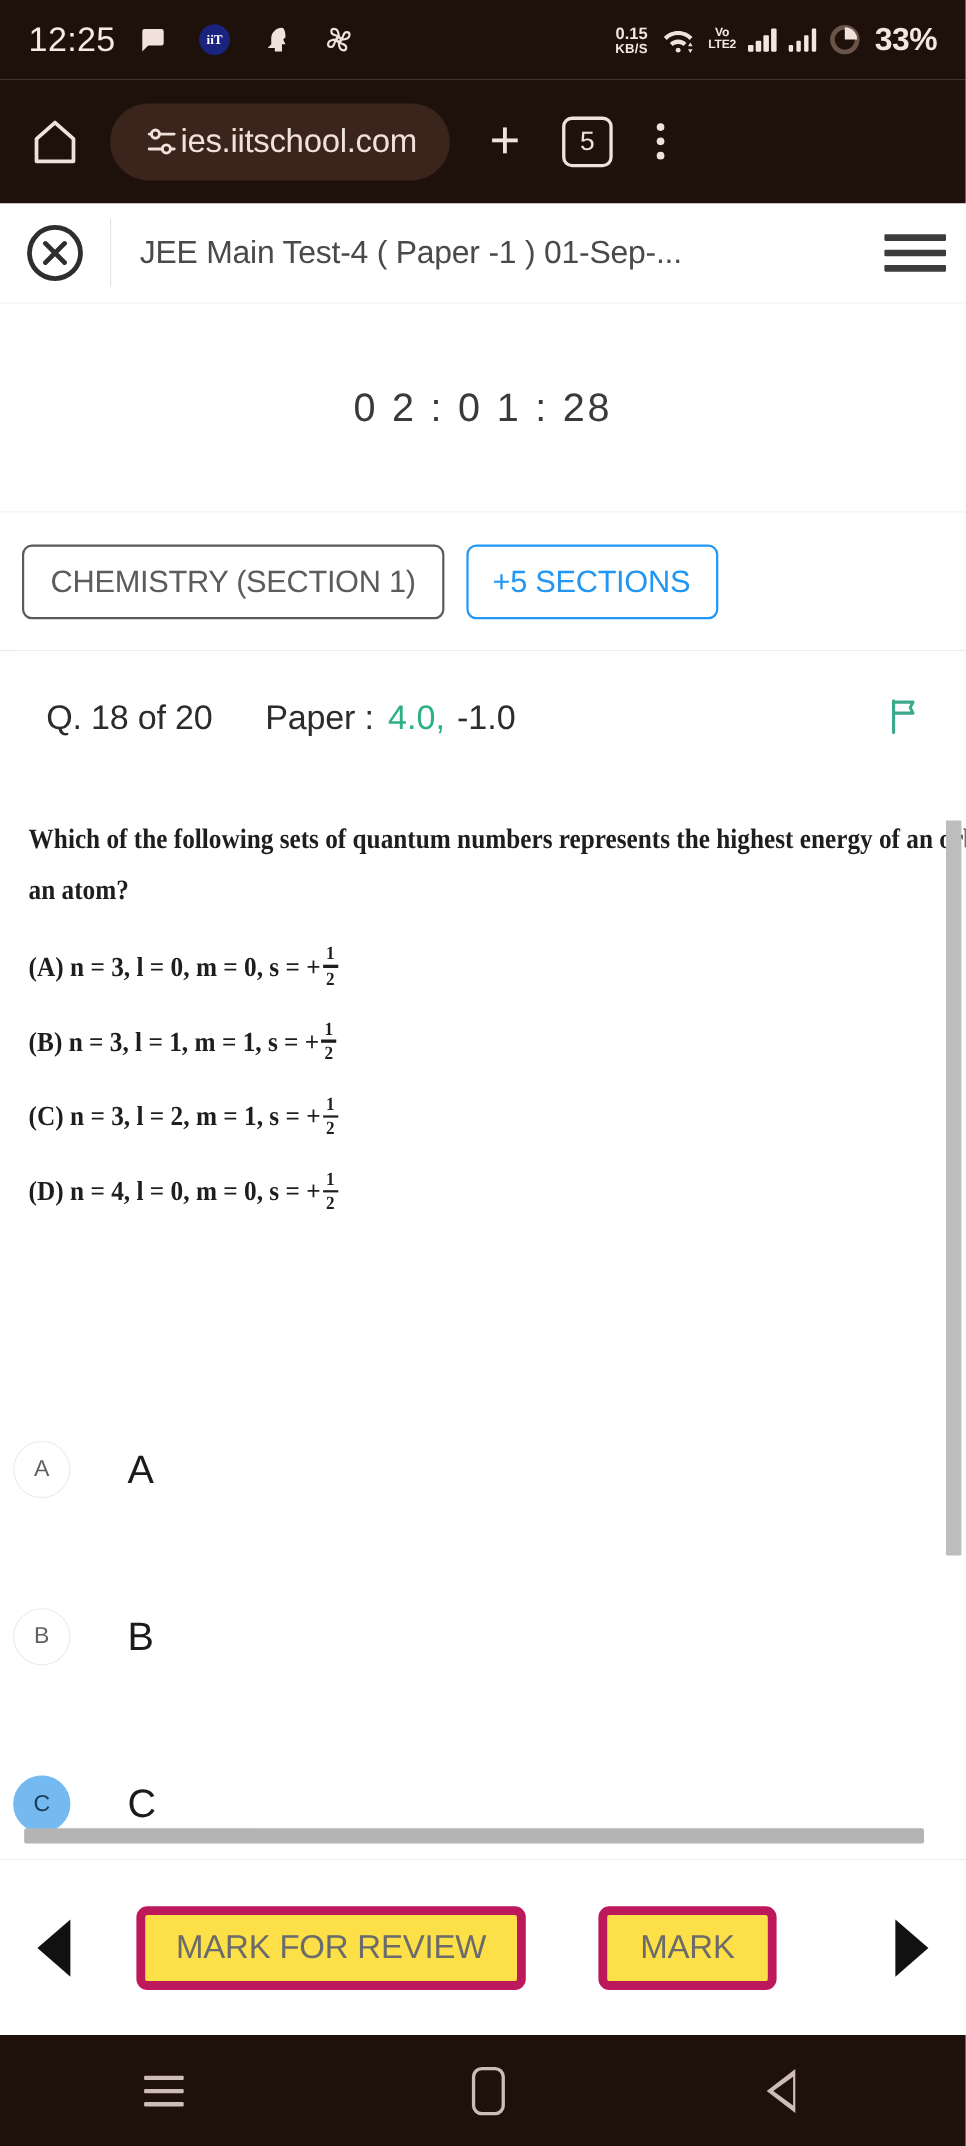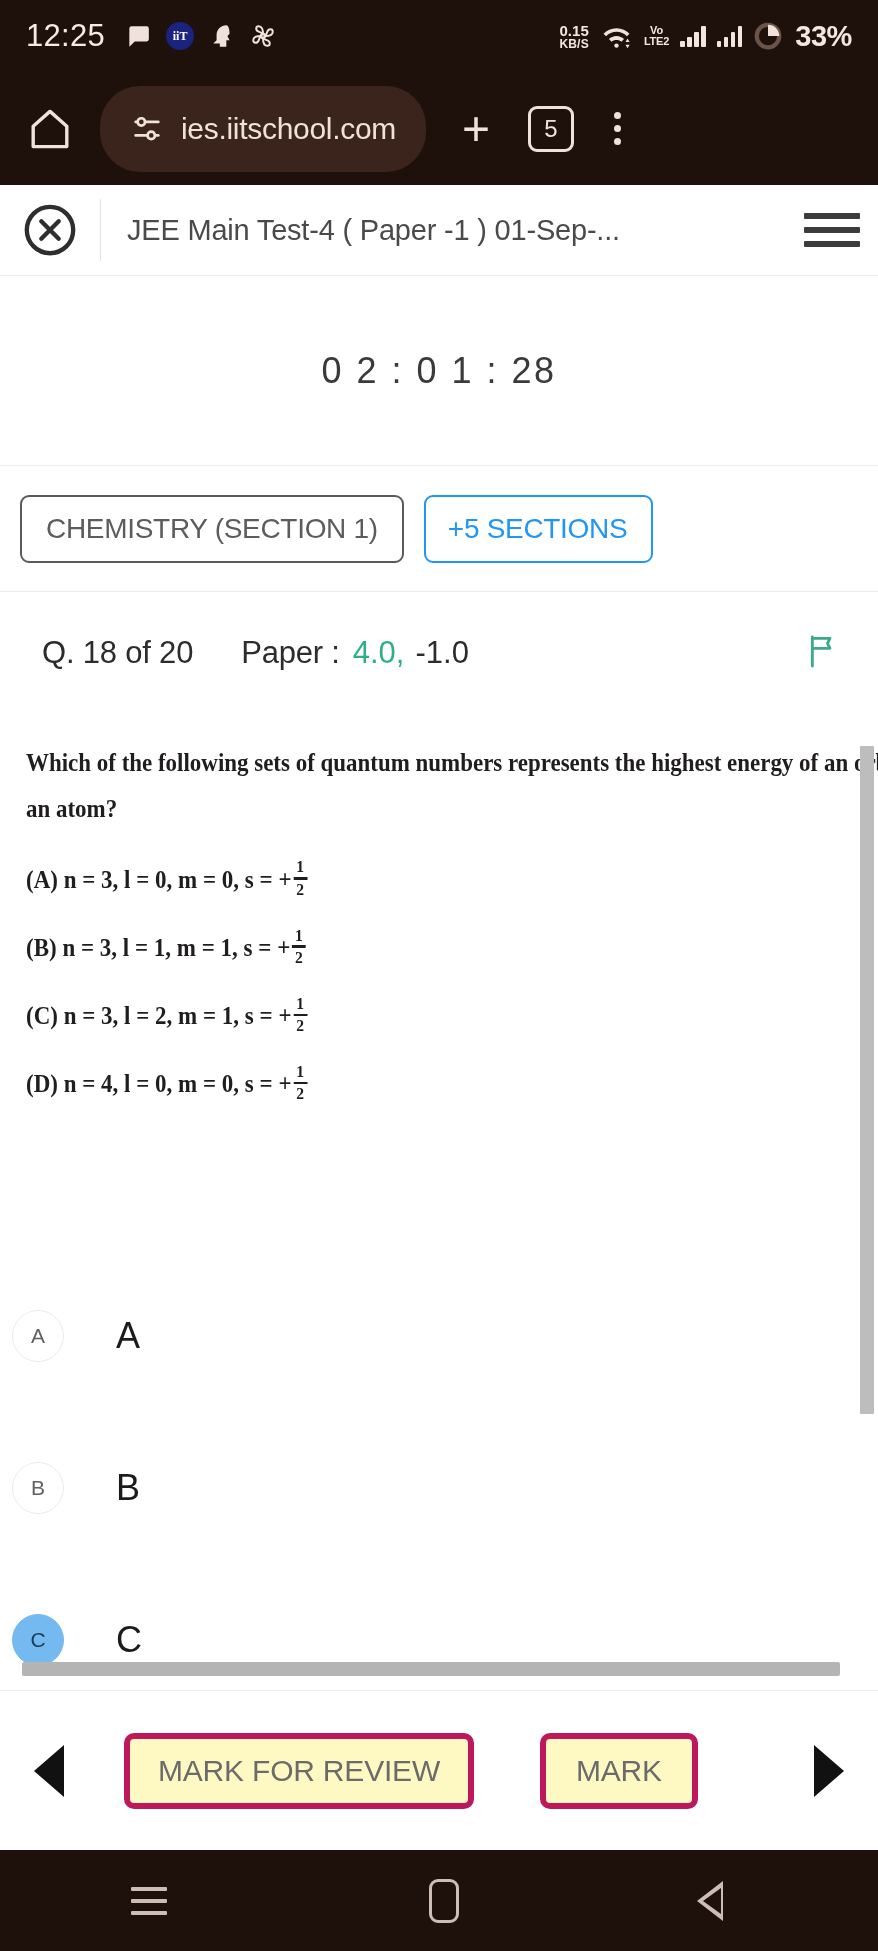--- a/index.html
+++ b/index.html
@@ -11,21 +11,21 @@
   }
   #screen { position:relative; width:878px; height:1951px; background:#fff; }
 
   
   .statusbar{
     position:absolute; left:0; top:0; width:878px; height:72px;
     background:#1e110c; display:flex; align-items:center;
     padding:0 26px; color:#f3e6e0;
   }
   .sb-clock{ font-size:31px; letter-spacing:.3px; font-weight:400; color:#f5eae4; }
-  .sb-left-icons{ display:flex; align-items:center; gap:15px; margin-left:20px; }
+  .sb-left-icons{ display:flex; align-items:center; gap:30px; margin-left:20px; }
   .sb-right{ margin-left:auto; display:flex; align-items:center; gap:11px; }
   .kbs{ display:flex; flex-direction:column; align-items:center; line-height:1; }
   .kbs .n{ font-size:15px; font-weight:700; }
   .kbs .u{ font-size:12px; font-weight:700; letter-spacing:.2px; }
   .volte{ display:flex; flex-direction:column; align-items:center; line-height:1.02; }
   .volte span{ font-size:11px; font-weight:700; letter-spacing:-.2px; }
   .bars{ display:flex; align-items:flex-end; gap:2.5px; height:22px; }
   .bars i{ display:block; width:4.5px; background:#f3e6e0; border-radius:1px; }
   .bars i:nth-child(1){height:6px} .bars i:nth-child(2){height:10px}
   .bars i:nth-child(3){height:15px} .bars i:nth-child(4){height:21px}
@@ -35,22 +35,22 @@
     font-size:12px;font-weight:700;display:flex;align-items:center;justify-content:center;
     font-family:"Liberation Serif",serif;
   }
 
   
   .browserbar{
     position:absolute; left:0; top:72px; width:878px; height:113px;
     background:#1e110c; display:flex; align-items:center; padding:0 26px;
   }
   .omnibox{
-    display:flex; align-items:center; gap:17px;
-    background:#3a241b; border-radius:40px; height:86px;
+    display:flex; align-items:center; 
+    background:#3a241b; border-radius:40px; height:70px;
     padding:0 30px; margin-left:26px;
   }
   .omni-url{ font-size:30px; color:#f0e2da; letter-spacing:-.3px; white-space:nowrap; }
   .tb-plus{ font-size:48px; color:#f0e2da; line-height:1; margin-left:36px; font-weight:300;}
   .tabcount{
     margin-left:38px; width:46px;height:46px;border:3.5px solid #f0e2da;border-radius:9px;
     display:flex;align-items:center;justify-content:center;font-size:24px;color:#f0e2da;font-weight:500;
   }
   .kebab{ margin-left:40px; display:flex;flex-direction:column;gap:6px; }
   .kebab i{ width:7px;height:7px;border-radius:50%;background:#f0e2da;display:block; }
@@ -159,23 +159,23 @@
   
   .bottombar{
     position:absolute; left:0; top:1690px; width:878px; height:160px;
     background:#fff; border-top:1px solid #ededed;
     display:flex; align-items:center; padding:0 34px;
   }
   .navarrow{ width:0;height:0; }
   .arrow-left{ border-top:26px solid transparent;border-bottom:26px solid transparent;border-right:30px solid #111; }
   .arrow-right{ border-top:26px solid transparent;border-bottom:26px solid transparent;border-left:30px solid #111; }
   .action-btn{
-    border:6px solid #be185d; border-radius:10px; height:76px;
+    border:8px solid #be185d; border-radius:10px; height:76px;
     display:flex;align-items:center;justify-content:center;
-    font-size:30px;color:#6b6b6b;letter-spacing:-.2px;background:#fef9c3;text-align:center;
+    font-size:30px;color:#6b6b6b;letter-spacing:-.2px;background:#fde047;text-align:center;
   }
   .mfr{ margin-left:60px; padding:0 28px; }
   .clr{ margin-left:66px; padding:0 30px; }
   .nav-r{ margin-left:auto; }
 
   
   .navbar{
     position:absolute; left:0; top:1850px; width:878px; height:101px;
     background:#1e110c; display:flex; align-items:center; justify-content:space-around;
   }

